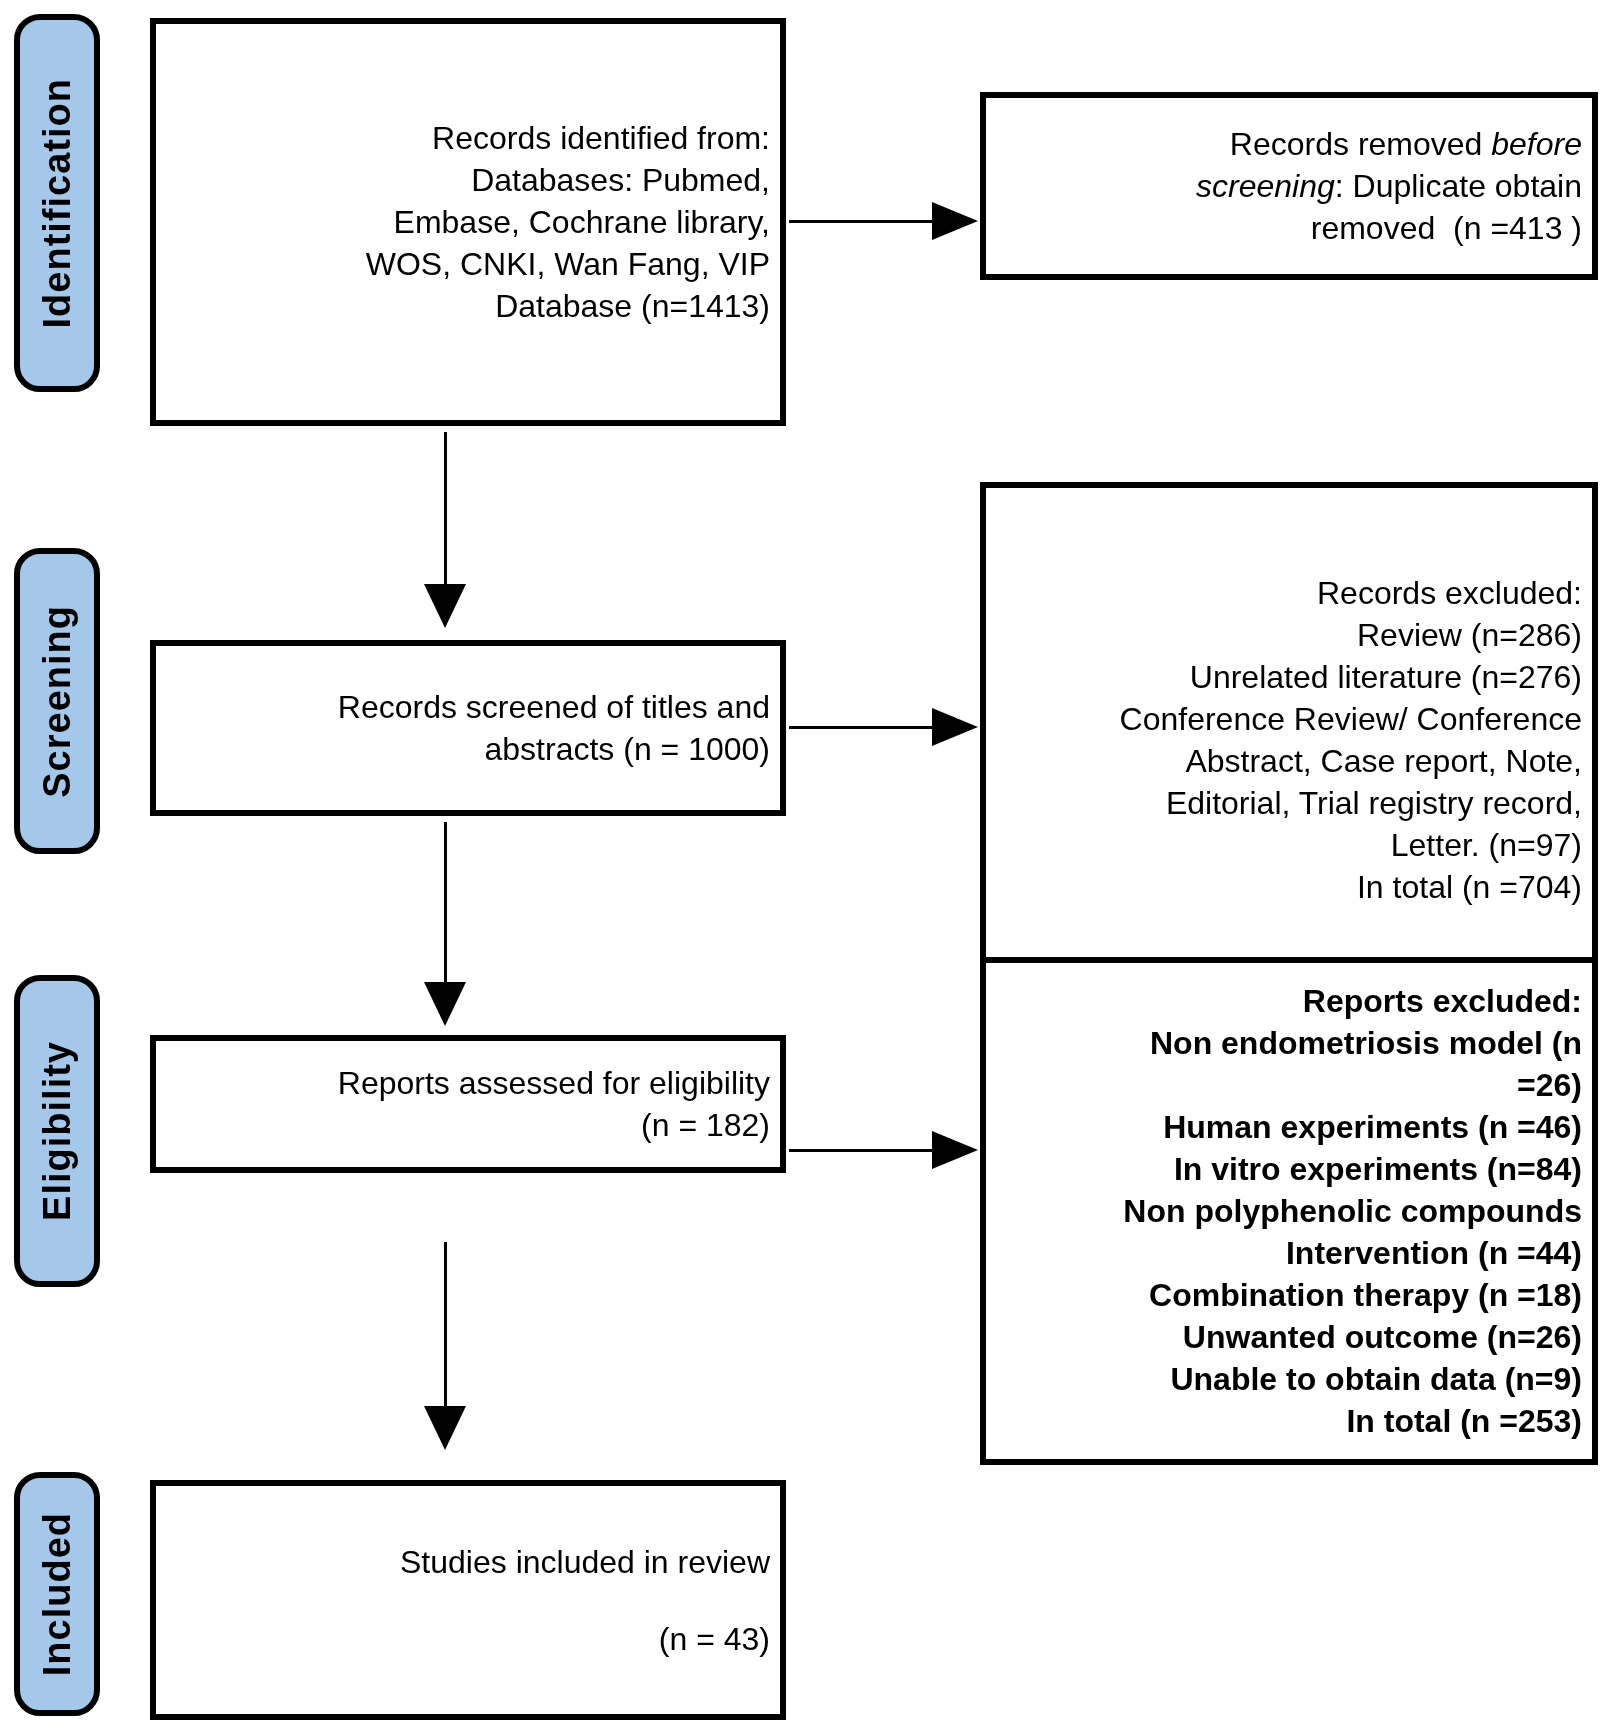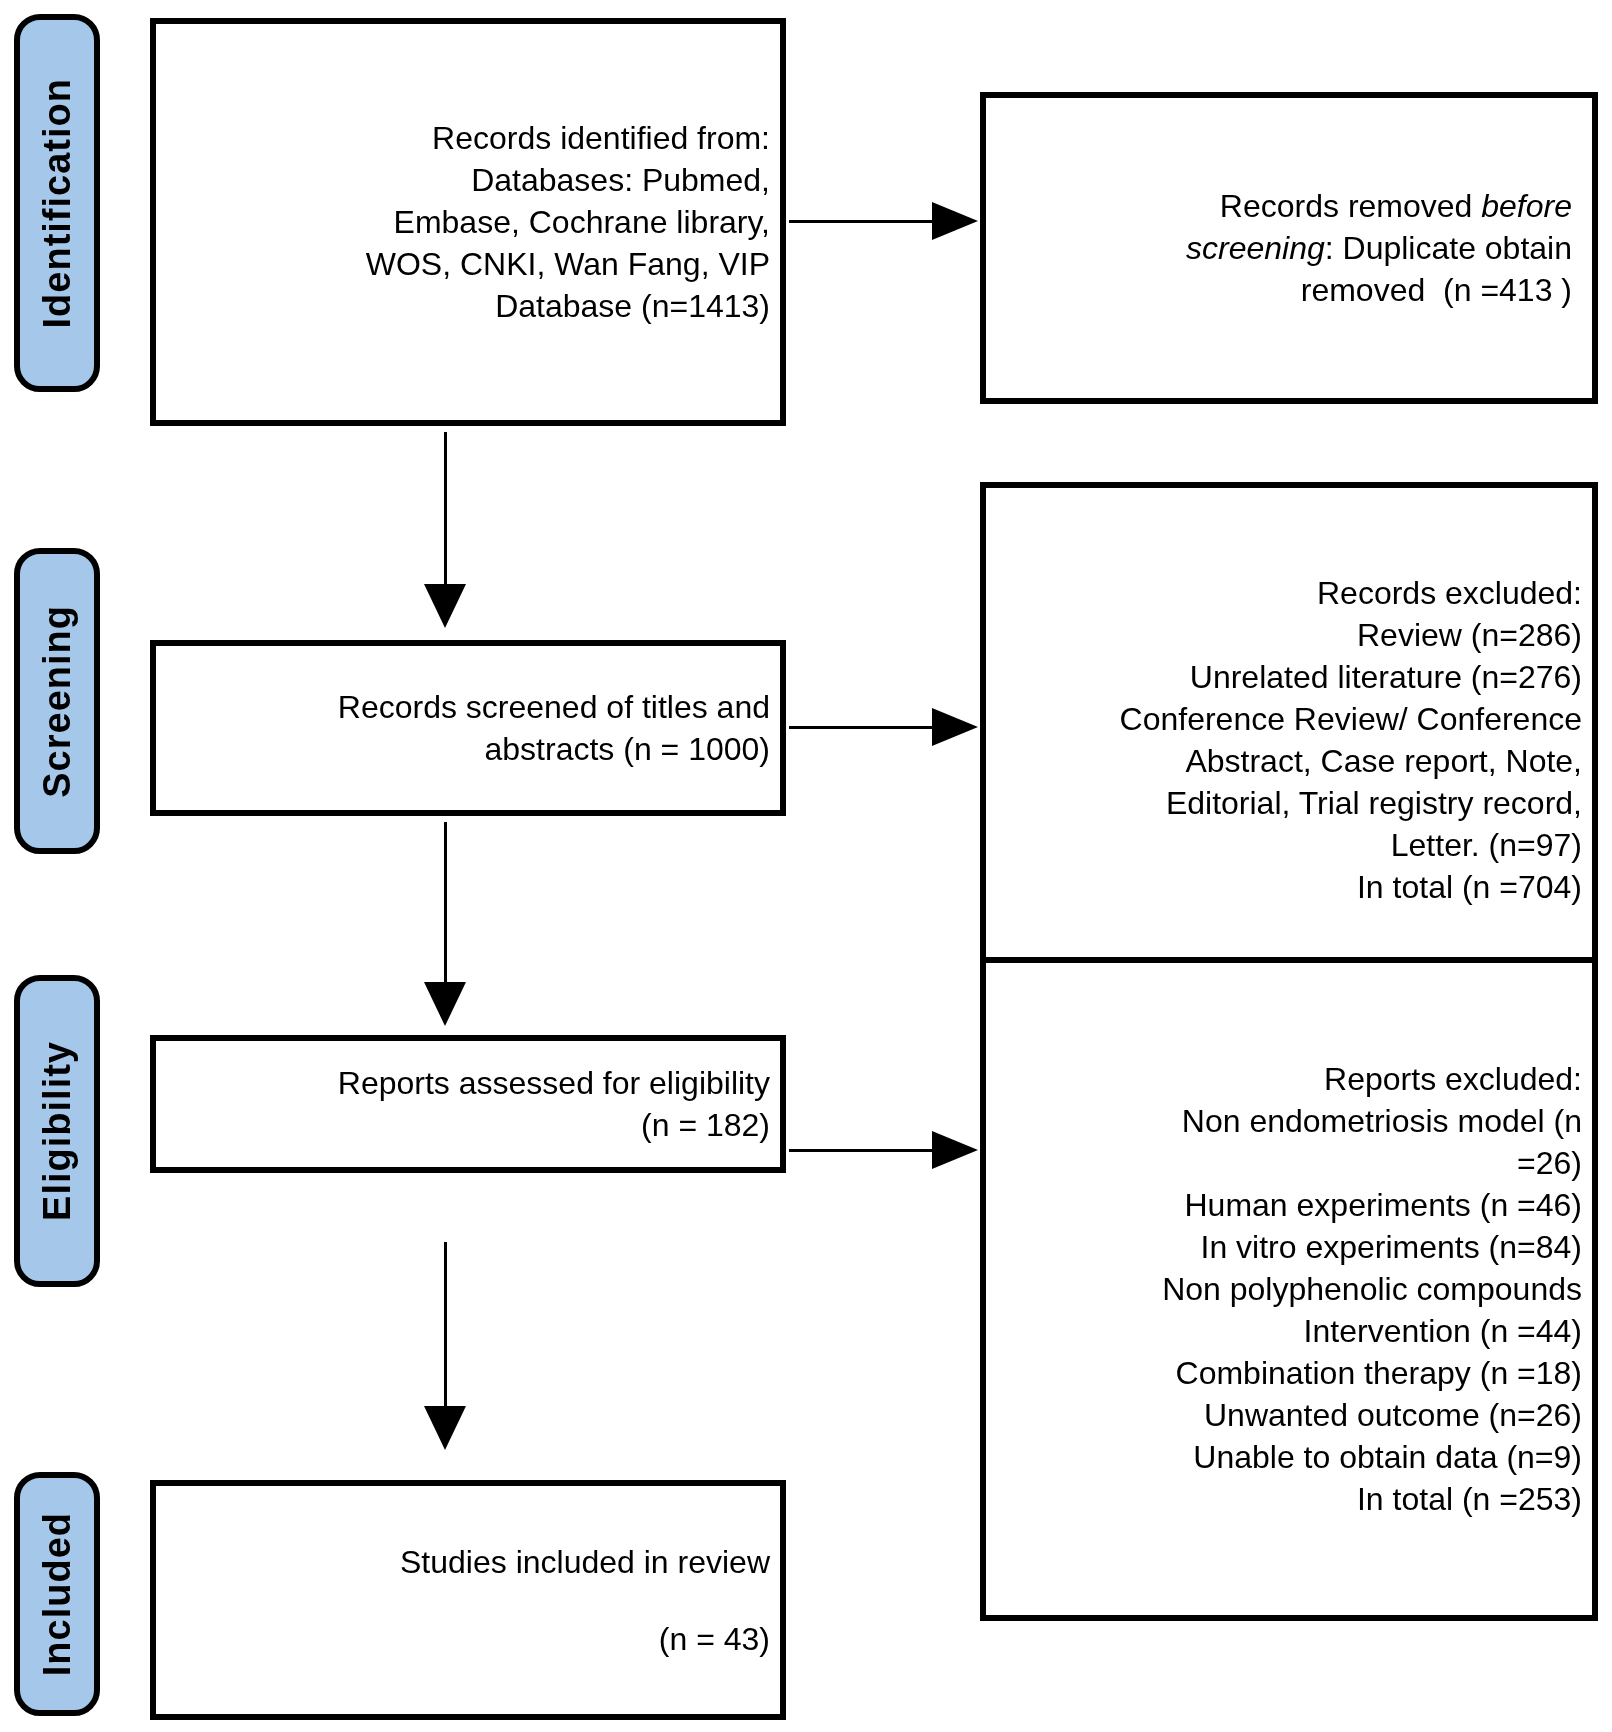--- a/index.html
+++ b/index.html
@@ -39,25 +39,25 @@
     position:absolute;
     background:#ffffff;
     border:6px solid #000;
     box-sizing:border-box;
     display:flex;flex-direction:column;justify-content:center;
     font-size:32px;line-height:42px;text-align:right;
   }
   .col-left{left:150px;width:636px;}
   .col-right{left:980px;width:618px;}
   .box-identified{top:18px;height:408px;padding-left:26px;padding-right:10px;}
-  .box-removed{top:92px;height:312px;padding-left:34px;padding-right:20px;}
+  .box-removed{top:92px;height:188px;padding-left:34px;padding-right:10px;}
   .box-screened{top:640px;height:176px;padding-left:34px;padding-right:10px;}
   .box-records-excluded{top:482px;height:516px;padding-left:36px;padding-right:10px;}
   .box-assessed{top:1035px;height:138px;padding-left:34px;padding-right:10px;}
-  .box-reports-excluded{top:957px;height:664px;padding-left:32px;padding-right:10px;}
+  .box-reports-excluded{top:957px;height:508px;padding-left:32px;padding-right:10px;font-weight:bold;}
   .box-included{top:1480px;height:240px;padding-left:36px;padding-right:10px;gap:35px;}
   .line{white-space:pre;}
   .indent{margin-left:66px;}
   .it{font-style:italic;}
 
   
   .hline{position:absolute;height:3px;background:#000;}
   .vline{position:absolute;width:3px;background:#000;}
   .head-right{
     position:absolute;width:0;height:0;

